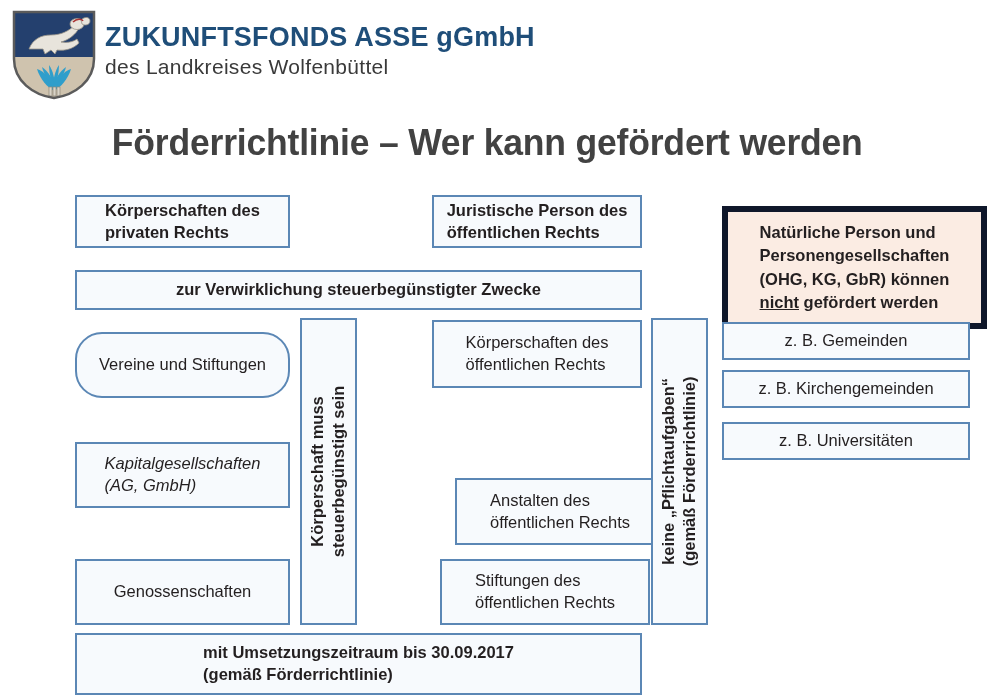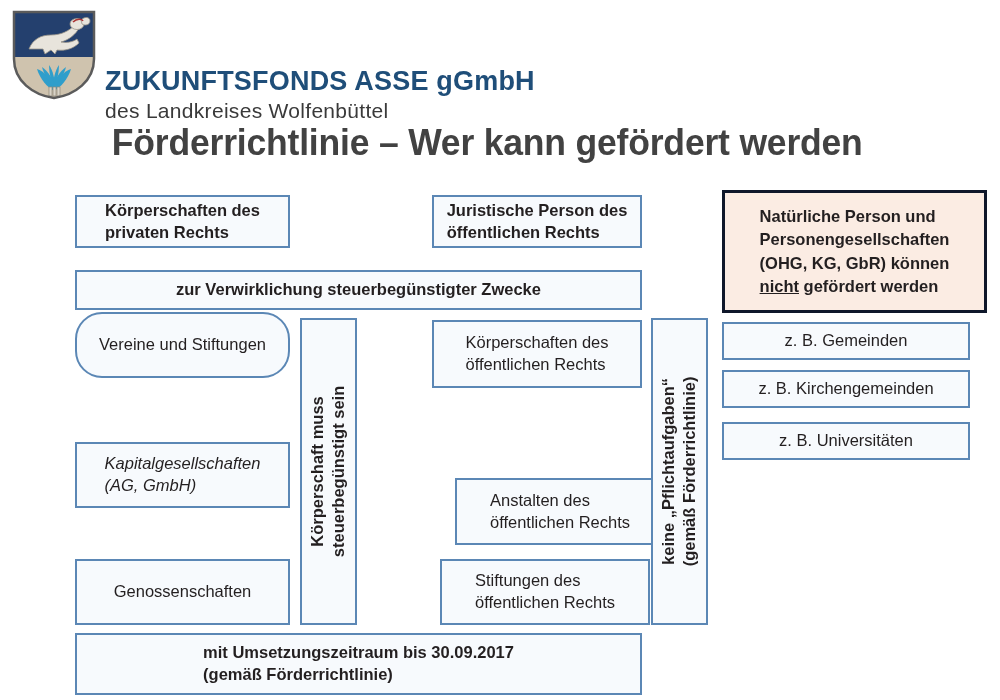--- a/index.html
+++ b/index.html
@@ -11,21 +11,21 @@
     overflow:hidden;
     position:relative;
   }
   #root{position:relative;width:1000px;height:700px;}
 
   
   .logo{position:absolute;left:11px;top:9px;width:86px;height:92px;}
   .brand{position:absolute;left:105px;top:22px;}
   .brand-line1{
     font-size:27px;font-weight:bold;color:#1f4e79;
-    letter-spacing:0.2px;line-height:1.12;white-space:nowrap;margin-top:44px;
+    letter-spacing:0.2px;line-height:1.12;white-space:nowrap;
   }
   .brand-line2{
     font-size:21px;color:#3a3a3a;line-height:1.2;
     margin-top:2px;white-space:nowrap;letter-spacing:0.3px;
   }
 
   .page-title{
     position:absolute;left:60px;top:122px;width:890px;
     font-size:37px;font-weight:bold;color:#424242;
     text-align:center;letter-spacing:-0.2px;
@@ -41,25 +41,26 @@
     background:#f7fafd;
     display:flex;align-items:center;justify-content:center;
     text-align:left;
     font-size:16.5px;
     line-height:1.32;
     color:#231f20;
     padding:2px 6px;
   }
   .box.bold{font-weight:bold;}
   .box.orange{
-    border:3px solid #0f172a;
+    border:6px solid #0f172a;
     background:#fbece3;
     font-weight:bold;
     font-size:16.5px;
     line-height:1.42;
+    margin-top:16px;
   }
   .box .u{text-decoration:underline;}
 
   
   .vbox{
     position:absolute;box-sizing:border-box;
     border:2px solid #5b87b5;background:#f7fafd;
     display:flex;align-items:center;justify-content:center;
   }
   .vbox .vtext{
@@ -142,21 +143,21 @@
       <span>Personengesellschaften</span><br>
       <span>(OHG, KG, GbR) können</span><br>
       <span class="u">nicht</span><span> gefördert werden</span>
     </div>
   </div>
 
   <div class="box bold" style="left:75px;top:270px;width:567px;height:40px;">
     <span>zur Verwirklichung steuerbegünstigter Zwecke</span>
   </div>
 
-  <div class="box" style="left:75px;top:312px;width:215px;height:66px;border-radius:27px;">
+  <div class="box" style="left:75px;top:332px;width:215px;height:66px;border-radius:27px;">
     <span>Vereine und Stiftungen</span>
   </div>
 
   <div class="box" style="left:75px;top:442px;width:215px;height:66px;font-style:italic;">
     <div>
       <span>Kapitalgesellschaften</span><br>
       <span>(AG, GmbH)</span>
     </div>
   </div>
 

